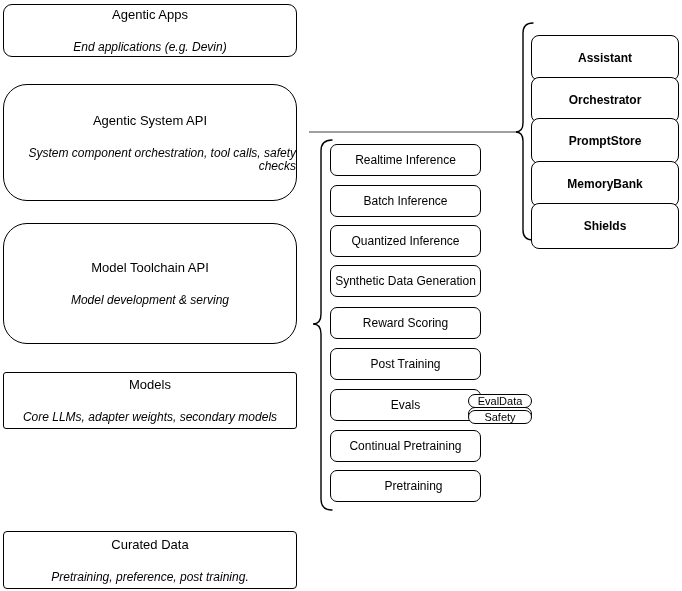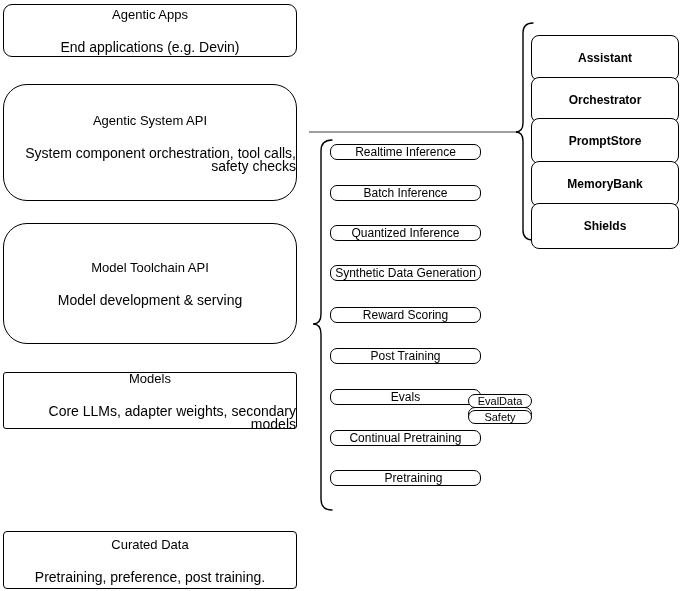--- a/index.html
+++ b/index.html
@@ -22,22 +22,22 @@
     background:var(--fill);
     border:1.4px solid var(--stroke);
     display:flex;
     flex-direction:column;
     align-items:center;
     justify-content:center;
     text-align:right;
   }
   .lbox{left:3px;width:294px;}
   .lbox .box-title{font-size:13px;line-height:16px;}
-  .lbox .box-sub{font-size:14px;line-height:13px;margin-top:18px;}
-  .mbox{left:330px;width:151px;height:16px;border-radius:7px;font-size:12px;}
+  .lbox .box-sub{font-size:12px;line-height:13px;margin-top:18px;font-style:italic;}
+  .mbox{left:330px;width:151px;height:32px;border-radius:7px;font-size:12px;}
   .rbox{left:531px;width:148px;height:46px;border-radius:8px;font-size:12px;font-weight:bold;}
   .pill{
     position:absolute;
     box-sizing:border-box;
     left:468px;width:64px;height:14px;
     background:var(--fill);
     border:1.3px solid var(--stroke);
     border-radius:8px;
     display:flex;align-items:center;justify-content:center;
     font-size:11px;line-height:11px;

